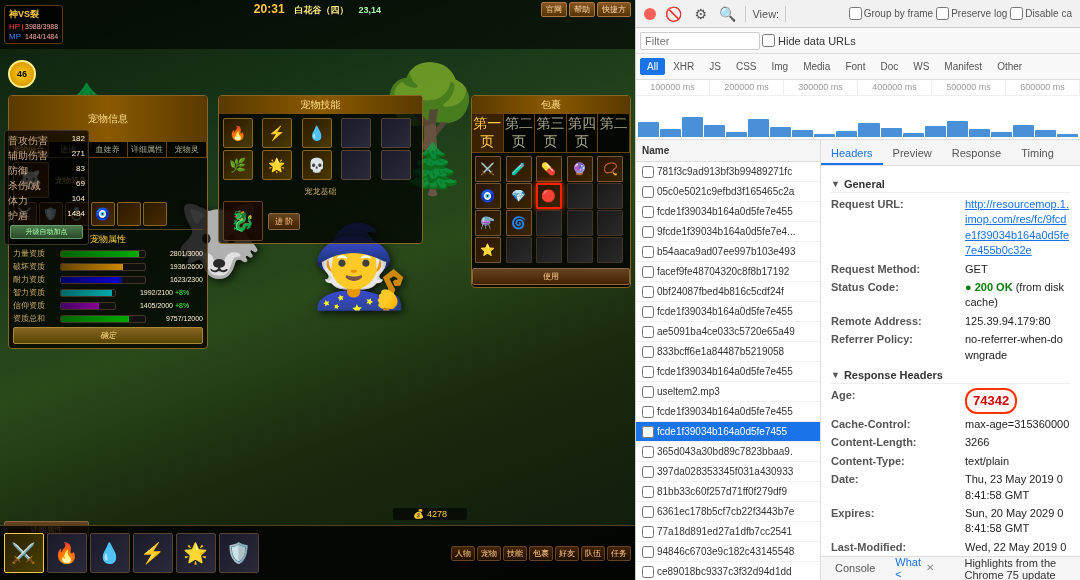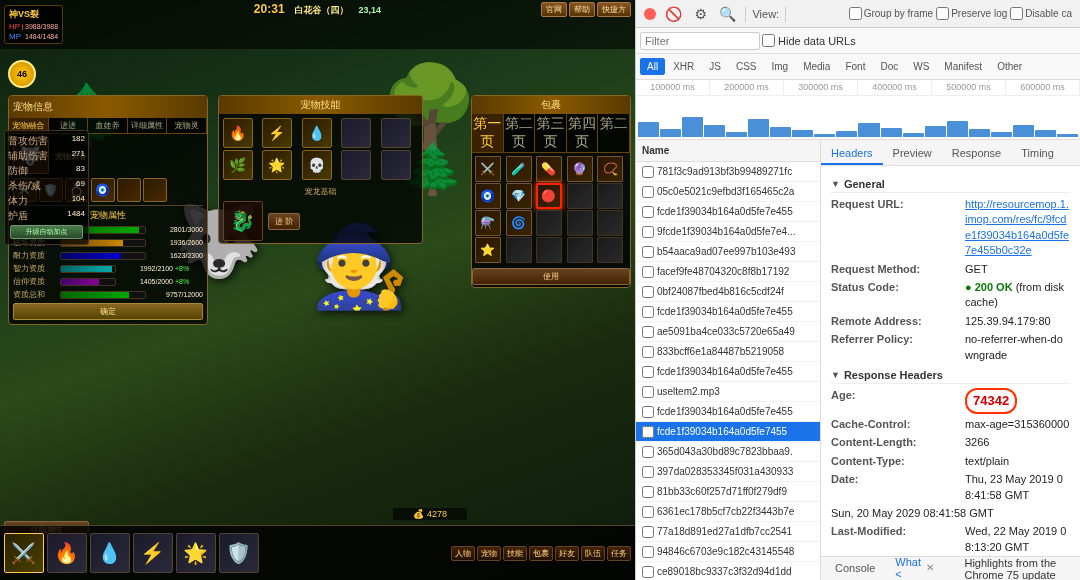--- a/index.html
+++ b/index.html
@@ -123,21 +123,22 @@
       width: 200px;
       background: rgba(0,0,0,0.75);
       border: 1px solid #886622;
       border-radius: 4px;
       z-index: 10;
     }
 
     .pet-panel-title {
       background: linear-gradient(90deg, #5a3a00, #8a5a00, #5a3a00);
       color: #ffdd88;
-      padding: 4px;
+      text-align: center;
+      padding: 16px;
       font-size: 10px;
       border-radius: 3px 3px 0 0;
     }
 
     .pet-tabs {
       display: flex;
       background: rgba(0,0,0,0.5);
       border-bottom: 1px solid #664400;
     }
 
@@ -1015,21 +1016,21 @@
         </div>
         <div class="stat-row">
           <span class="stat-label">资质总和</span>
           <div class="stat-bar">
               <div class="stat-fill green" style="width:81%"></div>
             </div>
           <span class="stat-value">9757/12000</span>
         </div>
       </div>
 
-      <div style="text-align:center;margin-top:2px;">
+      <div style="text-align:center;margin-top:2px;font-style:italic;">
         <span class="confirm-btn">确定</span>
       </div>
     </div>
   </div>
 
   <div class="left-stats">
     <div class="left-stat-row">
       <span class="left-stat-label">普攻伤害</span>
       <span class="left-stat-val">182</span>
     </div>
@@ -1368,20 +1369,21 @@
         </div>
         <div class="detail-row">
           <span class="detail-key">Content-Type:</span>
           <span class="detail-value">text/plain</span>
         </div>
         <div class="detail-row">
           <span class="detail-key">Date:</span>
           <span class="detail-value">Thu, 23 May 2019 08:41:58 GMT</span>
         </div>
         <div class="detail-row">
+          <span class="detail-key">Expires:</span>
           <span class="detail-value">Sun, 20 May 2029 08:41:58 GMT</span>
         </div>
         <div class="detail-row">
           <span class="detail-key">Last-Modified:</span>
           <span class="detail-value">Wed, 22 May 2019 08:13:20 GMT</span>
         </div>
 
       </div>
 
       <div class="bottom-tabs">

